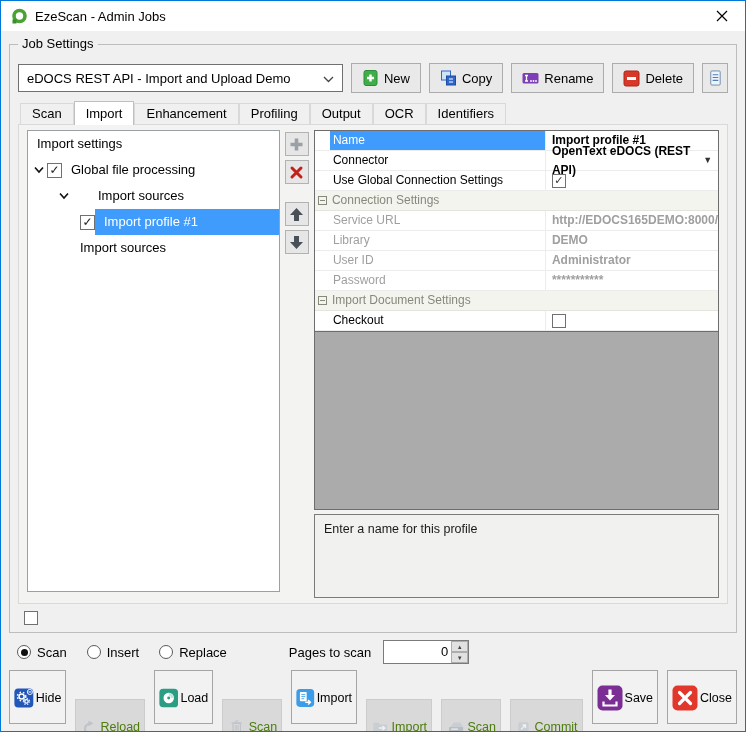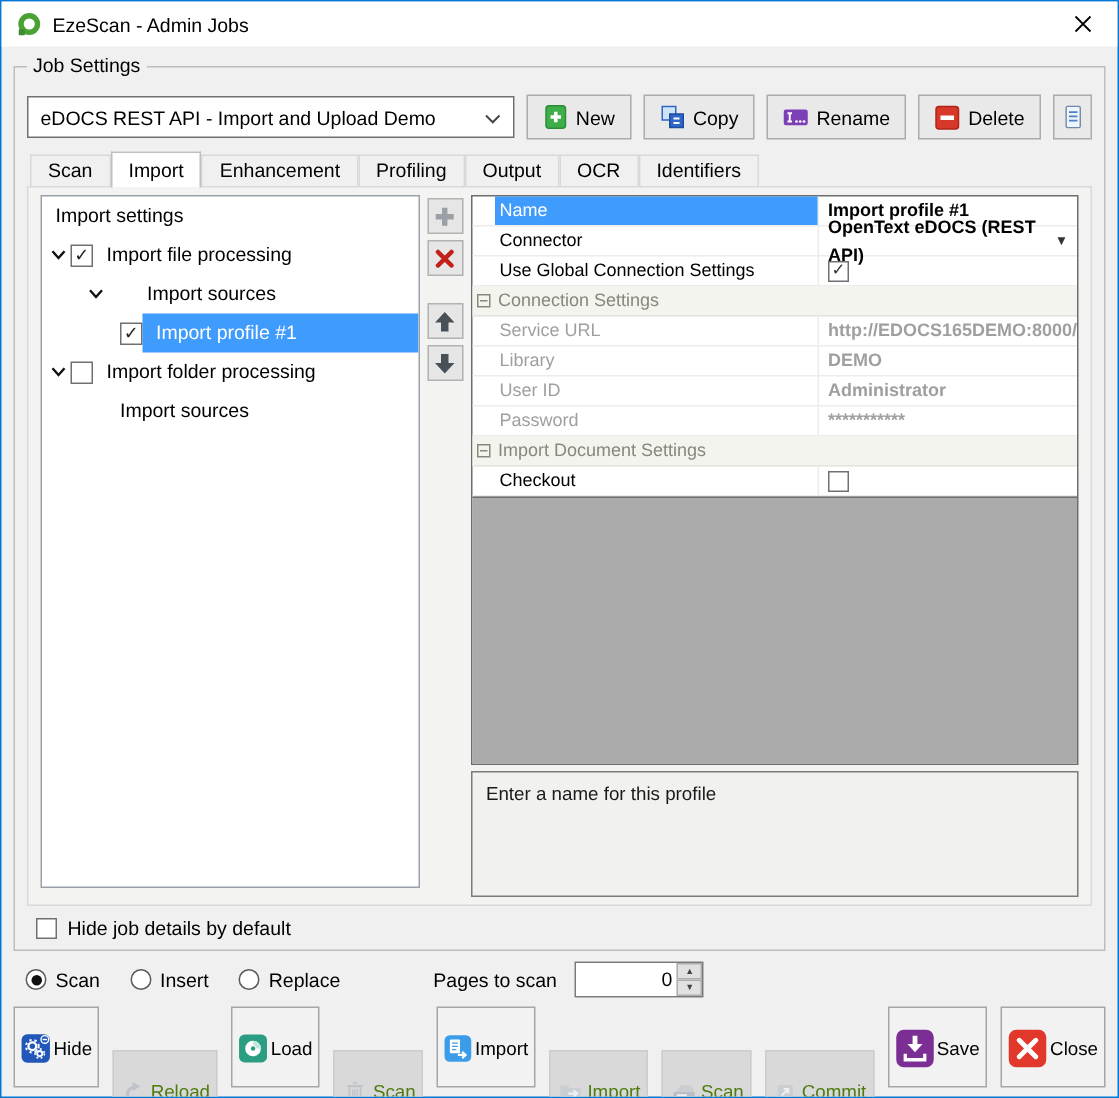--- a/index.html
+++ b/index.html
@@ -179,44 +179,34 @@
         <div class="tree-row">
           <span class="lbl padlbl">Import settings</span>
         </div>
         <div class="tree-row pad0">
           <span class="exp">
               <svg viewBox="0 0 10 8">
                 <polyline points="1,1.5 5,6 9,1.5" fill="none" stroke="#111" stroke-width="1.6"></polyline>
               </svg>
             </span>
           <span class="cbx checked"></span>
-          <span class="lbl">Import file processing</span>
+          <span class="lbl">Global file processing</span>
         </div>
         <div class="tree-row pad1">
           <span class="exp">
               <svg viewBox="0 0 10 8">
                 <polyline points="1,1.5 5,6 9,1.5" fill="none" stroke="#111" stroke-width="1.6"></polyline>
               </svg>
             </span>
           <span class="lbl" style="padding-left:26px;">Import sources</span>
         </div>
         <div class="tree-row pad2">
           <span class="cbx checked"></span>
           <span class="lbl sel">Import profile #1</span>
         </div>
-        <div class="tree-row pad0">
-          <span class="exp">
-              <svg viewBox="0 0 10 8">
-                <polyline points="1,1.5 5,6 9,1.5" fill="none" stroke="#111" stroke-width="1.6"></polyline>
-              </svg>
-            </span>
-          <span class="cbx"></span>
-
-          <span class="lbl">Import folder processing</span>
-        </div>
         <div class="tree-row">
           <span class="lbl" style="padding-left:52px;">Import sources</span>
         </div>
       </div>
 
       <div class="tree-btns">
         <div class="sbtn">
           <svg viewBox="0 0 15 15">
               <path d="M7.5 1.5 v12 M1.5 7.5 h12" stroke="#9aa0a6" stroke-width="3.6"></path>
             </svg>
@@ -312,21 +302,20 @@
 
           <div class="pg-filler"></div>
         </div>
 
         <div class="descbox">Enter a name for this profile</div>
       </div>
     </div>
 
     <div class="hide-row">
       <span class="cbx" style="width:14px;height:14px;"></span>
-      <span>Hide job details by default</span>
     </div>
   </div>
 
   <div class="scan-row">
     <div class="radio-item">
       <span class="radio on"></span>
       <span>Scan</span>
     </div>
     <div class="radio-item">
       <span class="radio"></span>

